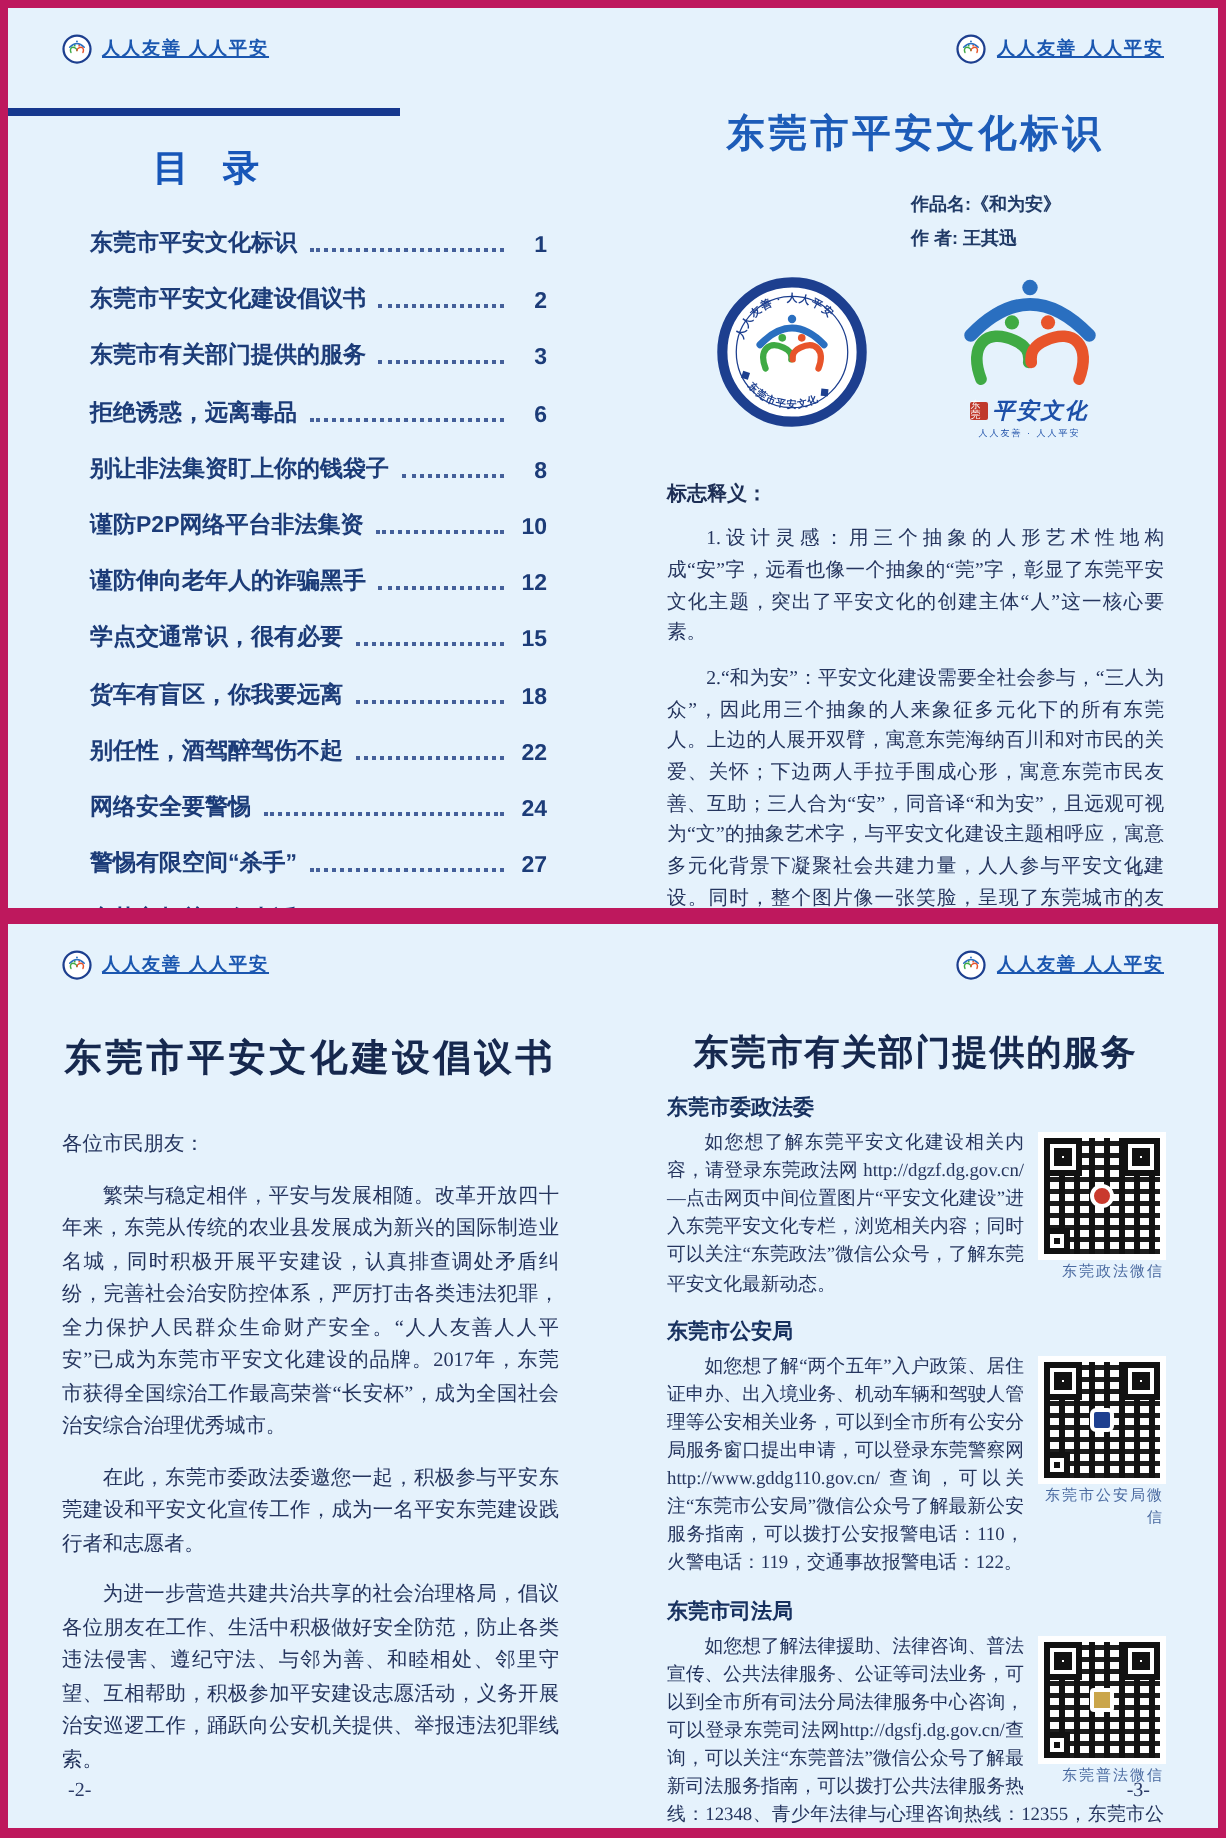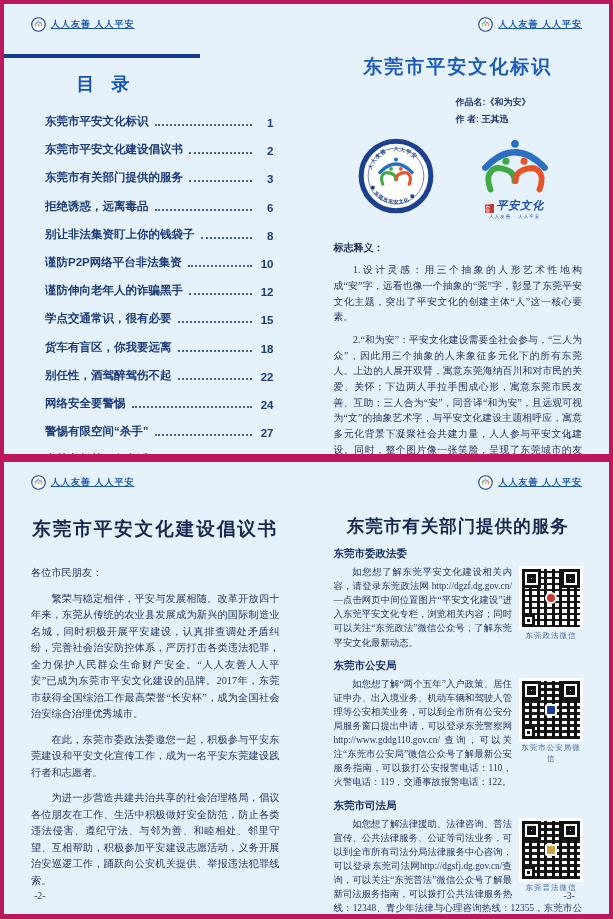--- a/index.html
+++ b/index.html
@@ -28,42 +28,42 @@
   .toc-dots { flex:1; border-bottom:2px dotted #44609a; margin:0 4px 3px 6px; min-width:14px; }
   .toc-page { width:18px; text-align:right; }
 
   
   .id-title { text-align:center; font-size:19px; font-weight:bold; color:#1d5cb8; letter-spacing:2px; margin-top:22px; }
   .id-meta { margin:14px 0 0 122px; font-size:9px; font-weight:bold; color:#203a66; line-height:1.9; }
   .logo-band { display:flex; justify-content:center; align-items:flex-start; gap:38px; margin-top:10px; height:92px; }
   .badge { width:76px; height:76px; }
   .mark-wrap { width:86px; display:flex; flex-direction:column; align-items:center; }
   .mark { width:80px; height:58px; }
-  .mark-cap { display:flex; align-items:flex-end; gap:2px; margin-top:2px; }
+  .mark-cap { display:flex; align-items:center; gap:2px; margin-top:2px; }
   .seal { background:#c0392b; color:#fff; font-size:5px; width:9px; height:9px; display:inline-flex; align-items:center; justify-content:center; border-radius:1px; line-height:1; }
   .mark-cap-title { font-family:"DejaVu Serif", serif; font-style:italic; font-weight:bold; color:#1d4fa8; font-size:11px; letter-spacing:1px; }
   .mark-cap-sub { font-size:4.5px; color:#1d4fa8; letter-spacing:1px; margin-top:1px; }
   .meaning { margin-top:10px; font-family:"Liberation Serif","DejaVu Serif",serif; color:#25355e; font-size:9.8px; line-height:1.6; text-align:justify; }
   .meaning-head { font-weight:bold; font-family:"Liberation Sans",sans-serif; font-size:10px; color:#1d2f56; margin-bottom:6px; }
   .meaning p { text-indent:2em; margin-bottom:7px; }
 
   
   .prop-title { text-align:center; font-family:"Liberation Serif","DejaVu Serif",serif; font-weight:bold; font-size:18.5px; color:#16284e; letter-spacing:2px; margin-top:26px; }
   .prop-body { margin-top:24px; font-family:"Liberation Serif","DejaVu Serif",serif; color:#25355e; font-size:10.2px; line-height:1.62; text-align:justify; }
   .prop-body .salut { text-indent:0; }
   .prop-body p { text-indent:2em; margin-bottom:9px; }
 
   
   .srv-title { text-align:center; font-family:"Liberation Serif","DejaVu Serif",serif; font-weight:bold; font-size:17.5px; color:#16284e; letter-spacing:1px; margin-top:24px; }
   .srv-section { margin-top:9px; }
   .srv-head { font-size:10.5px; font-weight:bold; color:#16305f; margin-bottom:4px; }
   .srv-body { font-family:"Liberation Serif","DejaVu Serif",serif; color:#25355e; font-size:9.4px; line-height:1.5; text-align:justify; }
   .srv-body::first-line {}
   .srv-body p { text-indent:2em; }
-  .qr-box { float:right; width:62px; margin:4px 0 2px 8px; text-align:center; }
+  .qr-box { float:right; width:62px; margin:4px 0 2px 8px; text-align:right; }
   .qr { position:relative; width:58px; height:58px; margin:0 auto; background:#fff;
         background-image:
           repeating-linear-gradient(0deg, rgba(17,17,17,.95) 0 2.5px, transparent 2.5px 6px),
           repeating-linear-gradient(90deg, #111 0 3px, #fff 3px 7.5px);
         outline:3px solid #fff; }
   .qr::before, .qr::after, .qr .bl {
     content:""; position:absolute; width:13px; height:13px; background:#fff;
     border:3px solid #111; box-shadow:inset 0 0 0 2px #fff, inset 0 0 0 6px #111; }
   .qr::before { top:0; left:0; }
   .qr::after { top:0; right:0; }

